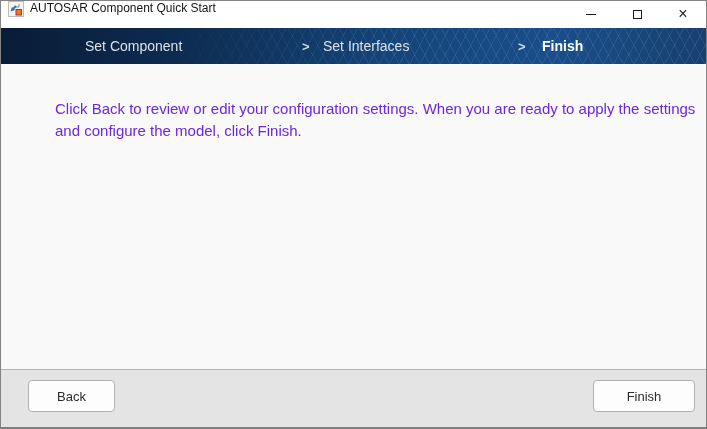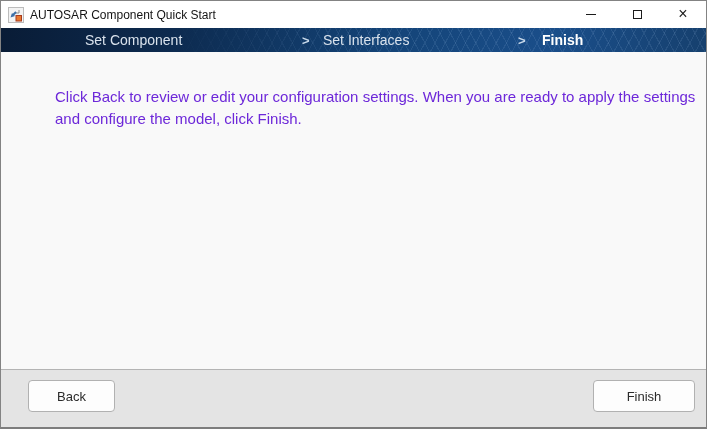--- a/index.html
+++ b/index.html
@@ -12,37 +12,37 @@
     width: 707px; height: 429px;
     border: 1px solid #838383;
     border-bottom: 2px solid #7d7d7d;
     display: flex; flex-direction: column;
     background: #f9f9f9;
     position: relative;
   }
   
   .titlebar {
     height: 27px; background: #ffffff;
-    display: flex; align-items: center;
+    display: flex; 
     flex: 0 0 auto;
   }
   .app-icon { width: 16px; height: 16px; margin: 0 6px 0 7px; display: block; }
   .win-title { font-size: 12px; color: #141414; white-space: nowrap; }
   .controls { margin-left: auto; display: flex; height: 100%; }
   .ctrl {
     width: 46px; height: 100%;
     display: flex; align-items: center; justify-content: center;
     background: #ffffff;
   }
   .min-glyph { width: 10px; height: 1px; background: #1b1b1b; display: block; }
   .max-glyph { width: 9px; height: 9px; border: 1px solid #1b1b1b; display: block; }
   .close-glyph { font-size: 16px; color: #1b1b1b; line-height: 1; display: block; margin-top: -2px; }
   
   .navbar {
-    position: relative; height: 24px; flex: 0 0 auto;
+    position: relative; height: 36px; flex: 0 0 auto;
     background: linear-gradient(97deg, #091c36 0%, #0d2b50 25%, #144478 55%, #1a4e8a 78%, #16406e 100%);
     overflow: hidden;
   }
   .navbar::before {
     content: ""; position: absolute; inset: 0;
     background:
       repeating-linear-gradient(62deg,  rgba(173,205,240,0.11) 0, rgba(173,205,240,0.11) 1px, transparent 1px, transparent 9px),
       repeating-linear-gradient(-62deg, rgba(173,205,240,0.11) 0, rgba(173,205,240,0.11) 1px, transparent 1px, transparent 9px);
     -webkit-mask-image: linear-gradient(to right, transparent 0, transparent 22%, #000 55%, #000 100%);
     mask-image: linear-gradient(to right, transparent 0, transparent 22%, #000 55%, #000 100%);

